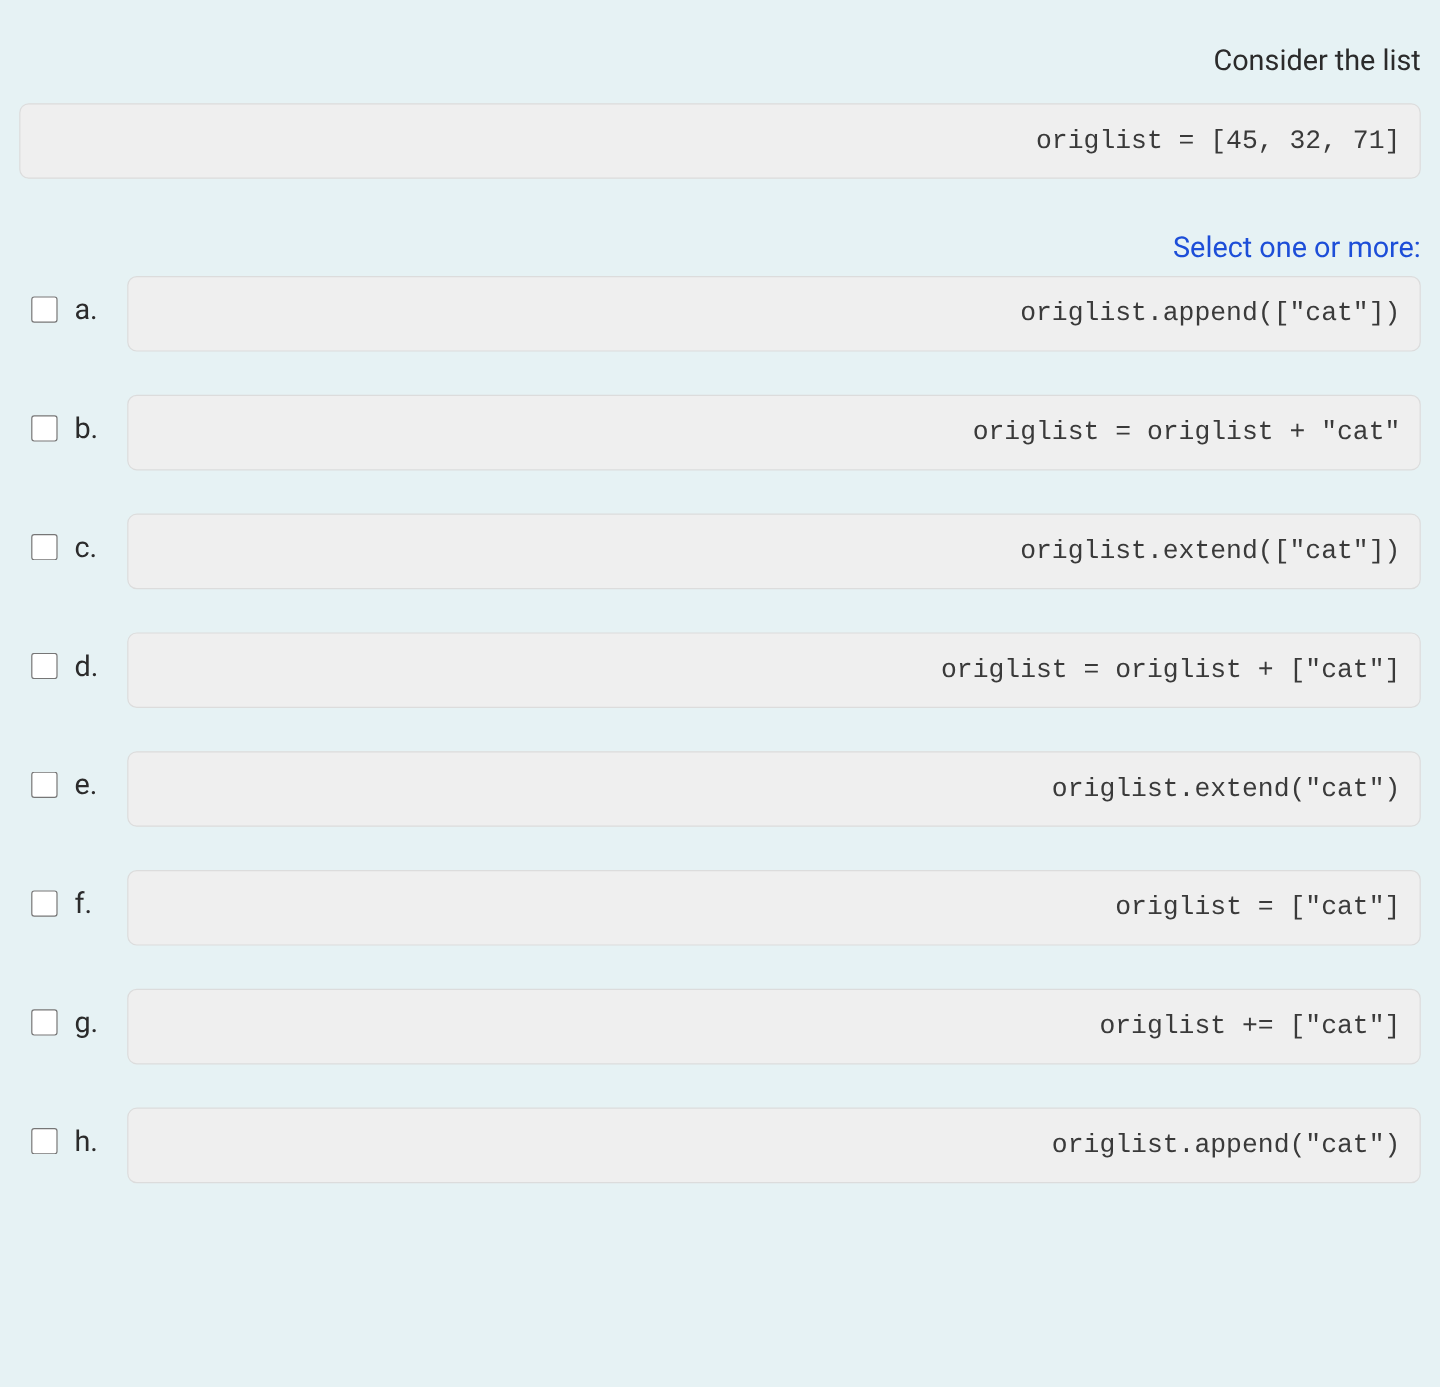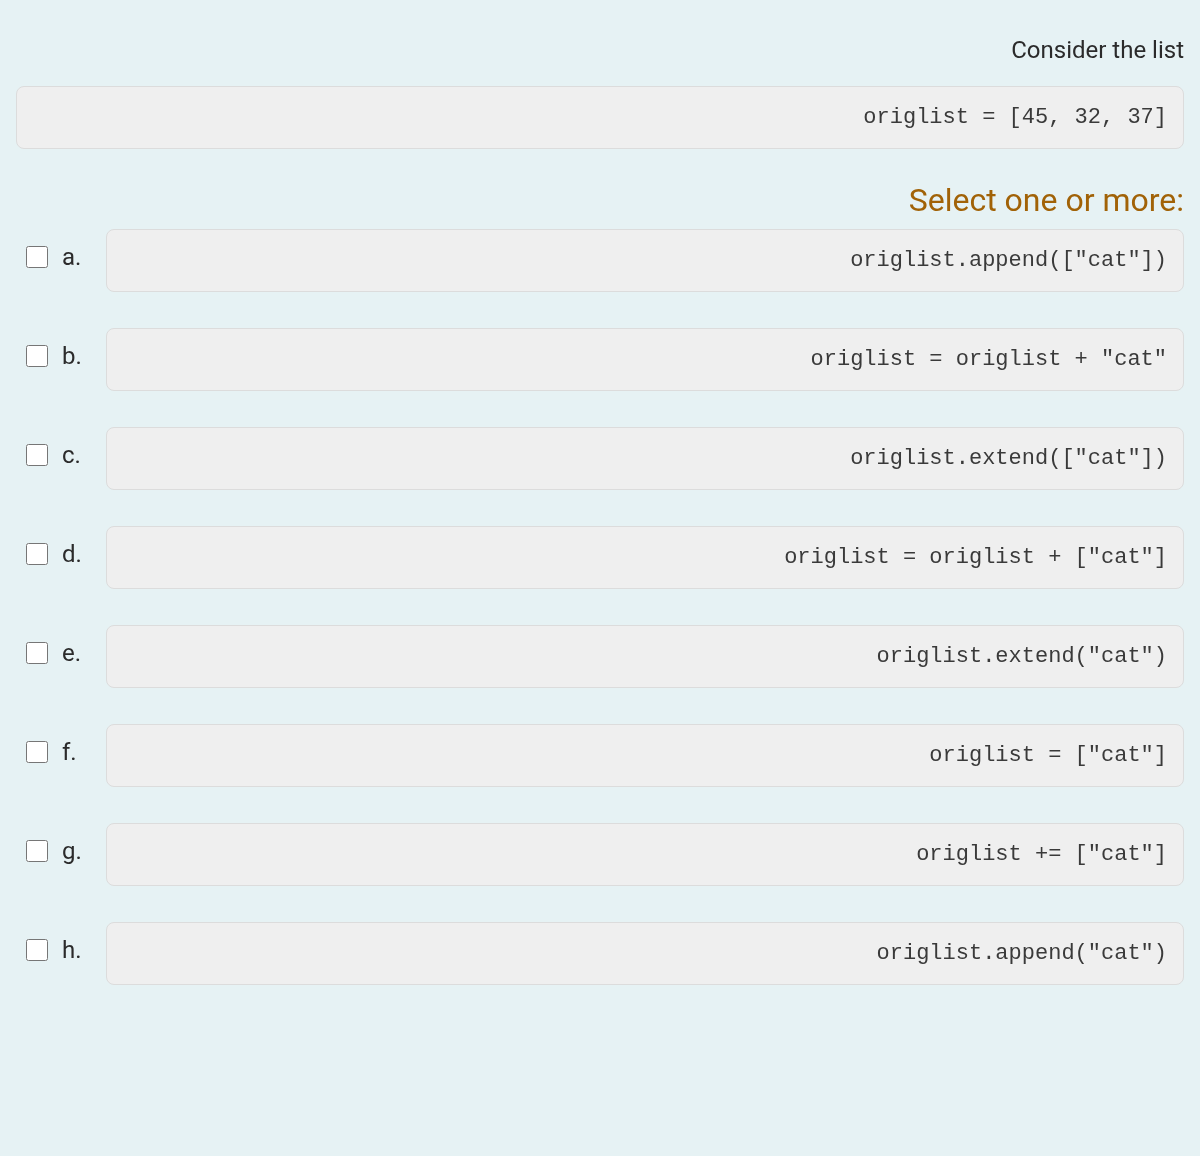--- a/index.html
+++ b/index.html
@@ -26,23 +26,23 @@
     border: 1px solid #dcdcdc;
     border-radius: 8px;
     padding: 18px 16px;
     font-family: "SFMono-Regular", Consolas, "Liberation Mono", Menlo, monospace;
     font-size: 22px;
     color: #3a3a3a;
     margin: 0 0 22px 0;
     white-space: pre;
   }
   .prompt {
-    font-size: 32px;
-    color: #a16207;
-    margin: 32px 0 10px 0;
+    font-size: 24px;
+    color: #1d4ed8;
+    margin: 43px 0 10px 0;
   }
   .options {
     margin-top: 10px;
   }
   .option-row {
     display: flex;
     align-items: flex-start;
     margin-bottom: 36px;
   }
   .option-control {
@@ -74,21 +74,21 @@
     white-space: pre;
   }
 </style>
 </head>
 <body>
 
 <div class="question-box">
 
   <div class="qtext">Consider the list</div>
 
-  <div class="code-block">origlist = [45, 32, 37]</div>
+  <div class="code-block">origlist = [45, 32, 71]</div>
 
 
   <div class="prompt">Select one or more:</div>
 
   <div class="options">
 
     <div class="option-row">
       <div class="option-control">
         <input type="checkbox" style="">
         <span class="option-label">a.</span>

